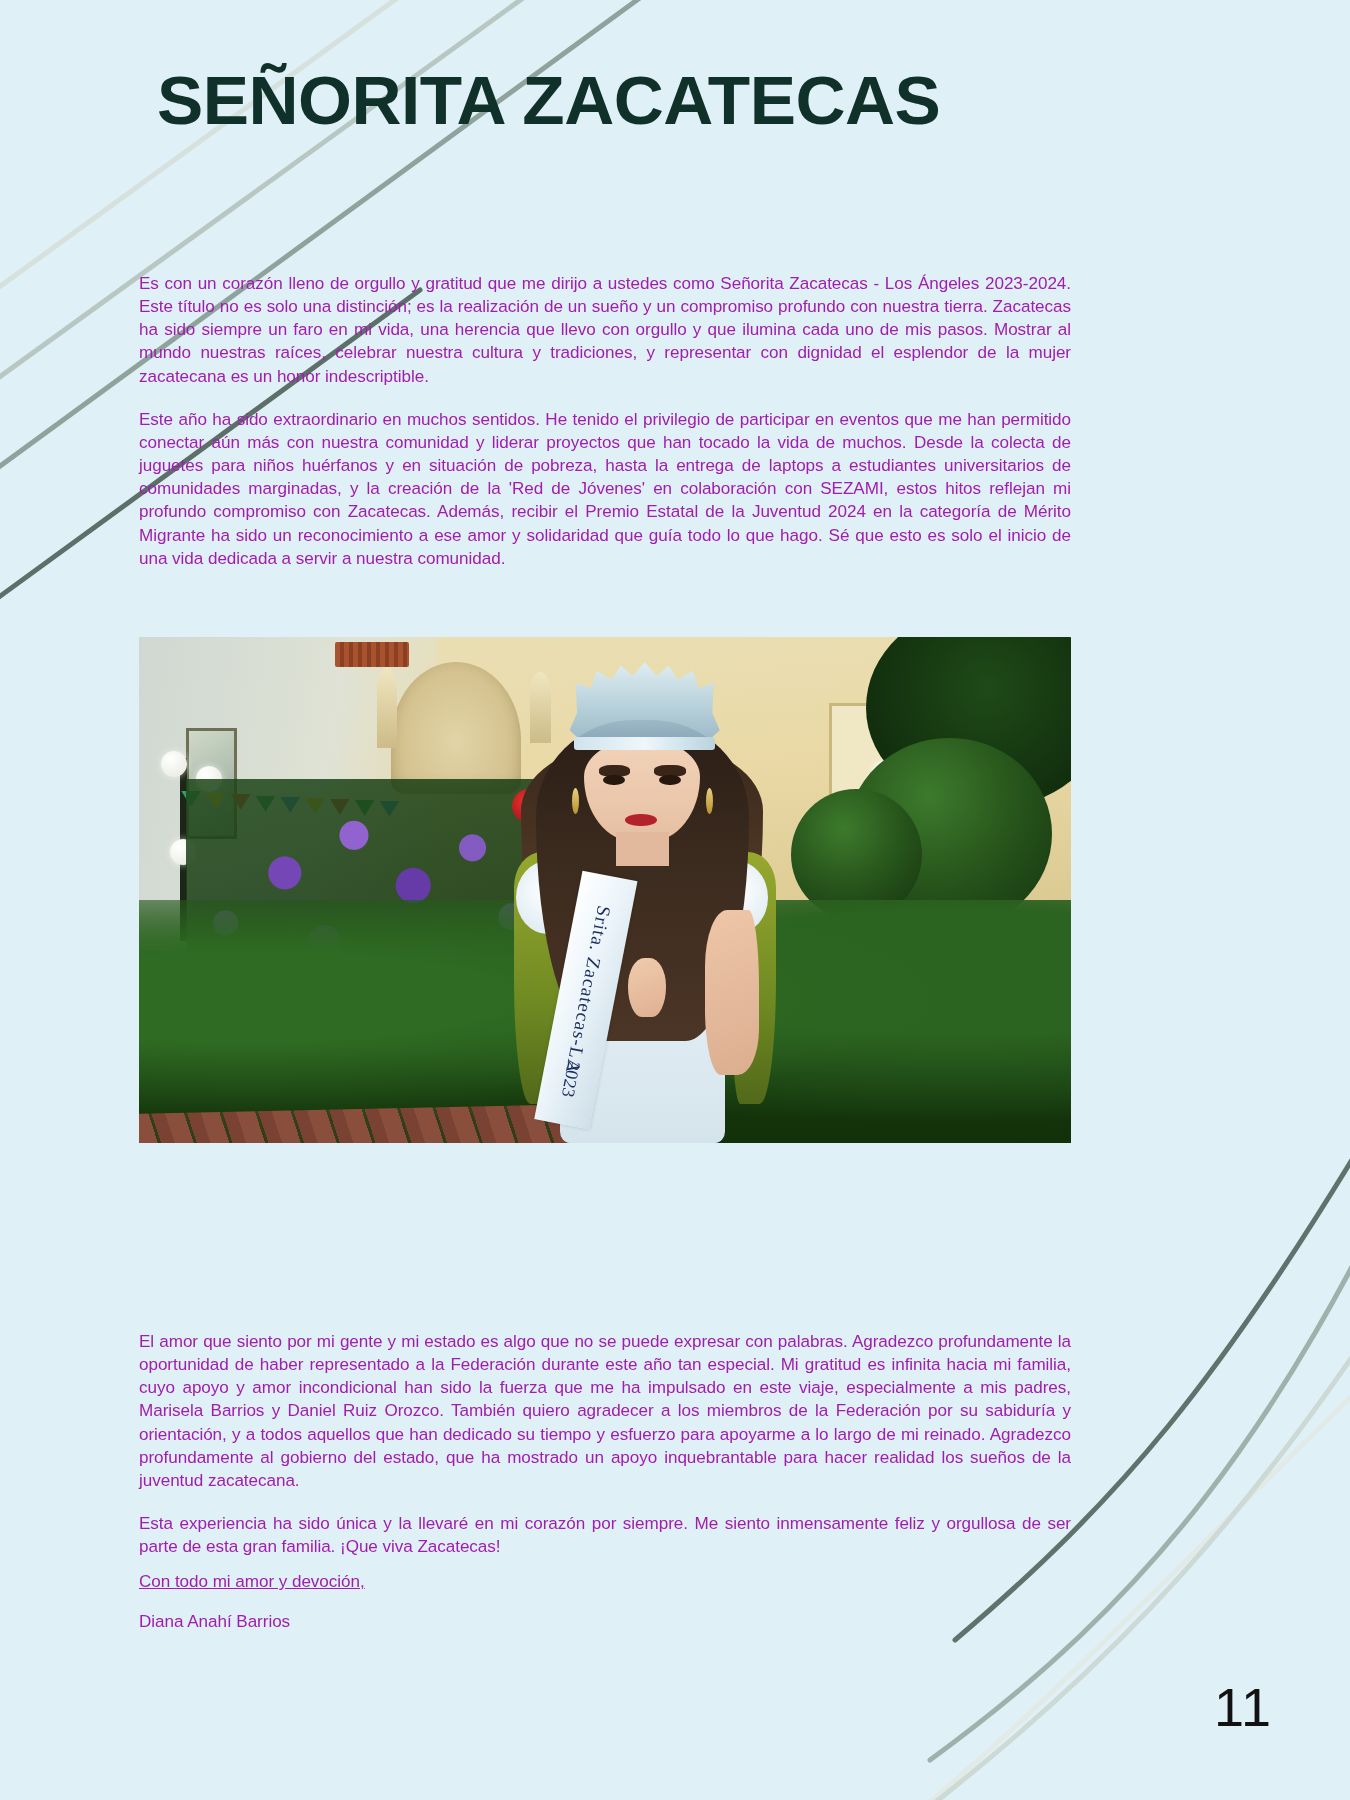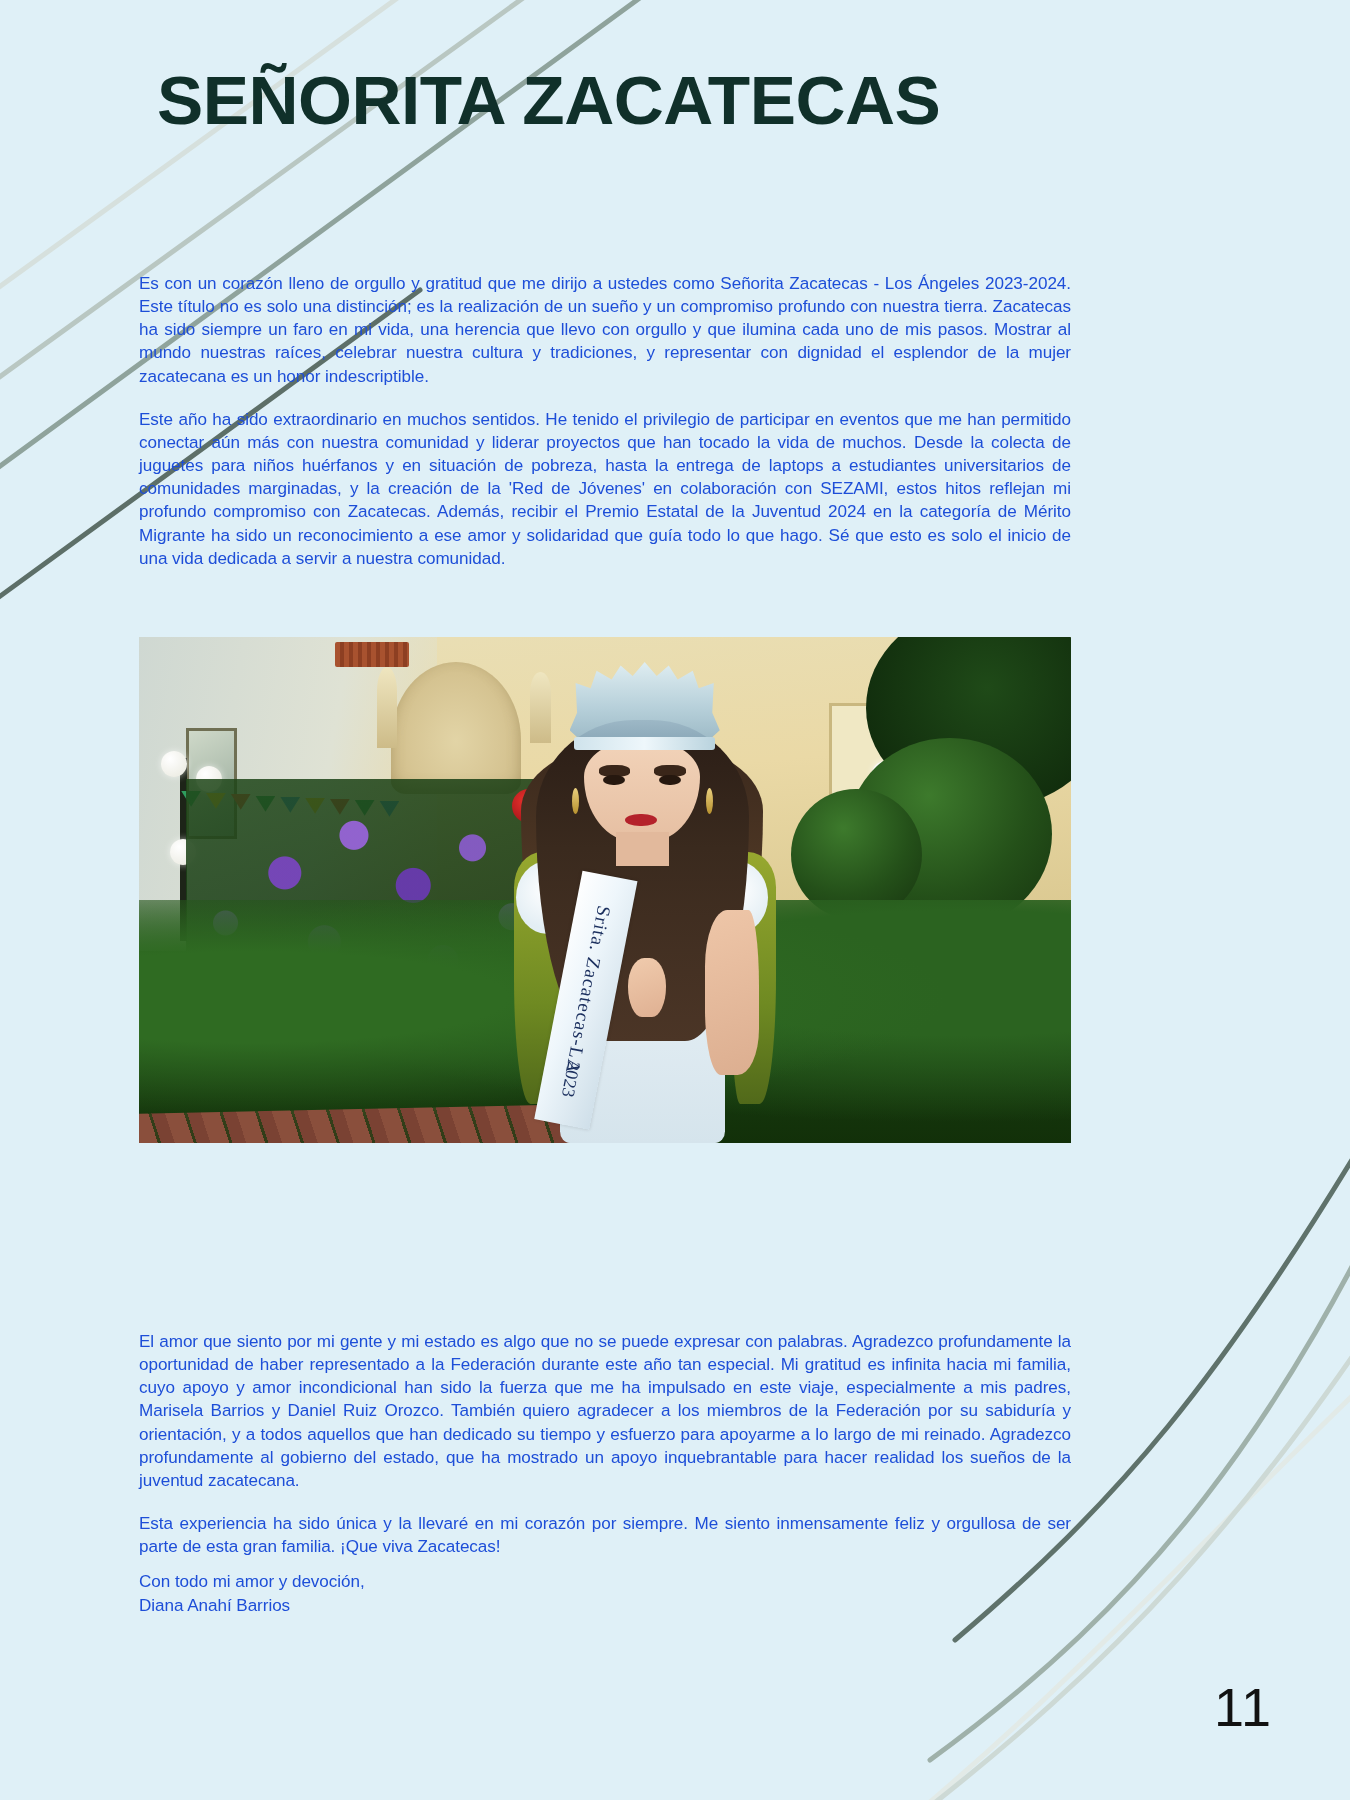--- a/index.html
+++ b/index.html
@@ -76,21 +76,21 @@
     font-size: 25px;
     font-weight: 400;
     color: #141414;
     letter-spacing: 0.2px;
     margin-bottom: 8px;
   }
 
   p.para {
     font-size: 17.1px;
     line-height: 1.355;
-    color: #1d4ed8;
+    color: #a21caf;
     text-align: justify;
     letter-spacing: -0.05px;
     margin-bottom: 20px;
   }
 
   p.para:last-child { margin-bottom: 12px; }
 
   .gap-para { margin-bottom: 26px; }
 
   
@@ -519,20 +519,20 @@
 
     </div>
   </figure>
 
   <section style="position:absolute; left:139px; top:1330px; width:932px;">
 
     <p class="para gap-para">El amor que siento por mi gente y mi estado es algo que no se puede expresar con palabras. Agradezco profundamente la oportunidad de haber representado a la Federación durante este año tan especial. Mi gratitud es infinita hacia mi familia, cuyo apoyo y amor incondicional han sido la fuerza que me ha impulsado en este viaje, especialmente a mis padres, Marisela Barrios y Daniel Ruiz Orozco. También quiero agradecer a los miembros de la Federación por su sabiduría y orientación, y a todos aquellos que han dedicado su tiempo y esfuerzo para apoyarme a lo largo de mi reinado. Agradezco profundamente al gobierno del estado, que ha mostrado un apoyo inquebrantable para hacer realidad los sueños de la juventud zacatecana.</p>
 
     <p class="para" style="margin-bottom:12px;">Esta experiencia ha sido única y la llevaré en mi corazón por siempre. Me siento inmensamente feliz y orgullosa de ser parte de esta gran familia. ¡Que viva Zacatecas!</p>
 
-    <p class="para" style="margin-bottom:0; text-align:left;">Con todo mi amor y devoción,</p>
+    <p class="para" style="margin-bottom:16px; text-align:left;text-decoration:underline;">Con todo mi amor y devoción,</p>
 
     <p class="para" style="margin-bottom:12px; text-align:left;">Diana Anahí Barrios</p>
   </section>
 
   <div class="page-number">11</div>
 
 </div>
 
 </body></html>

